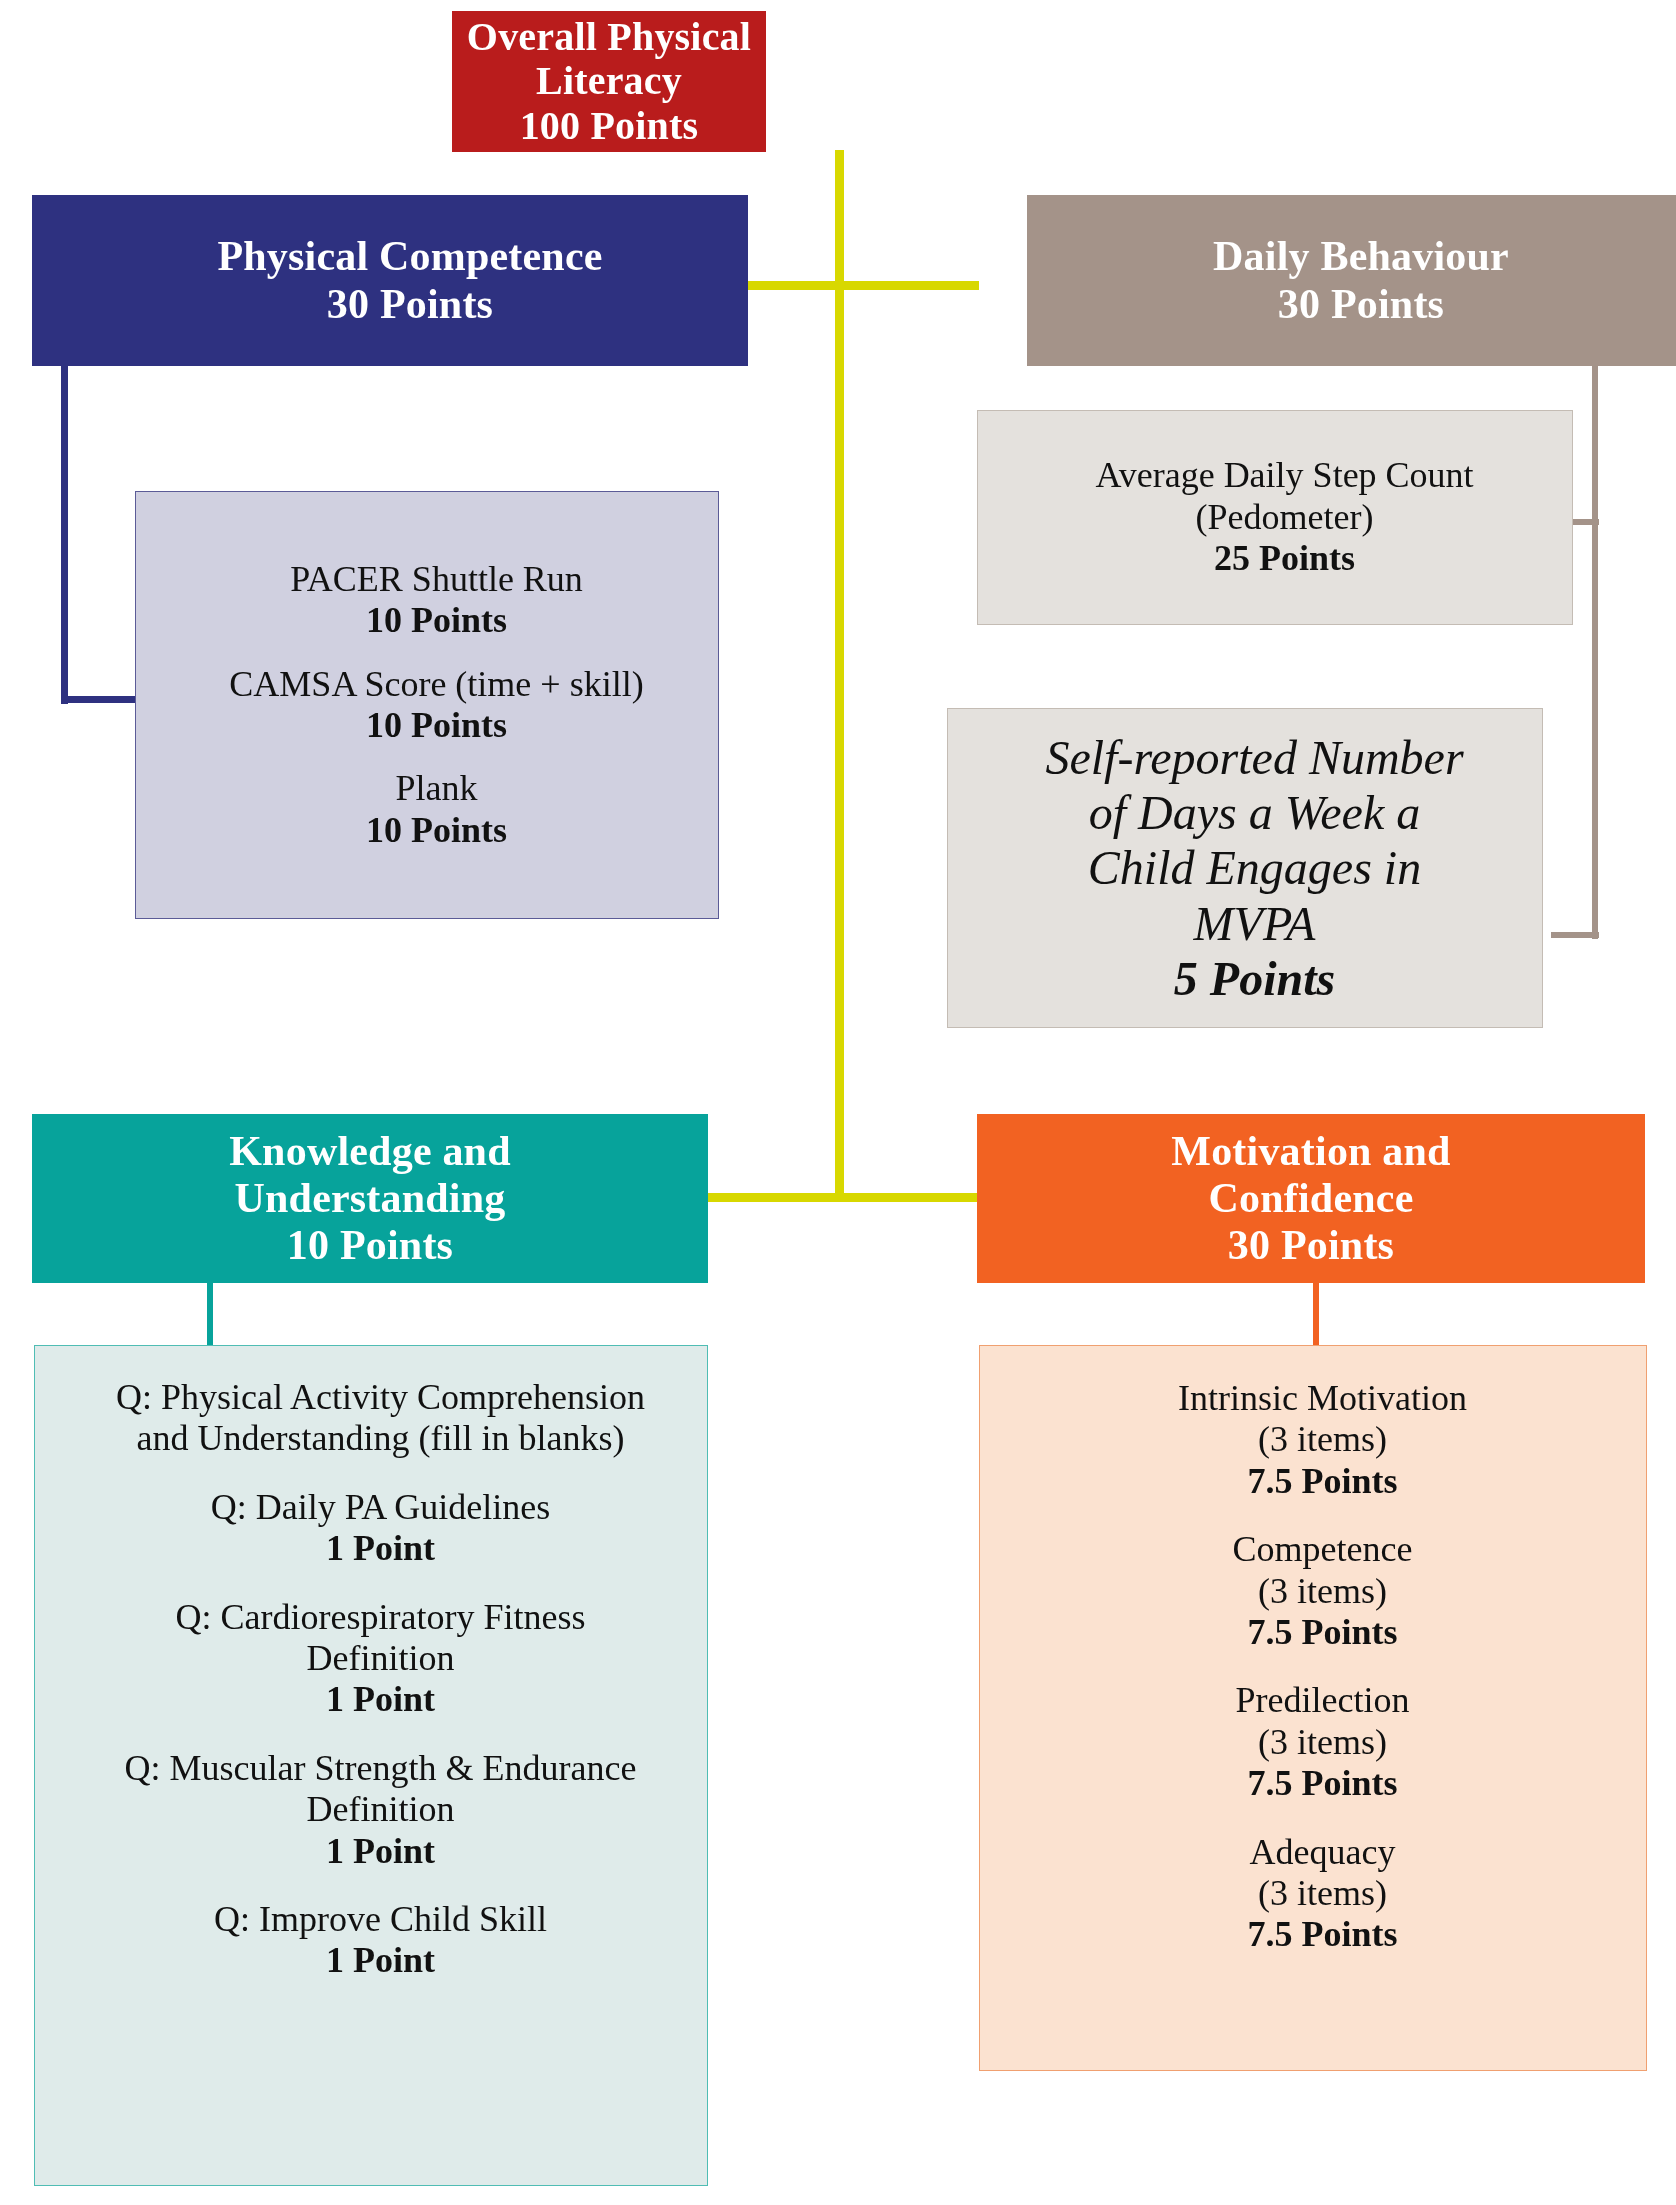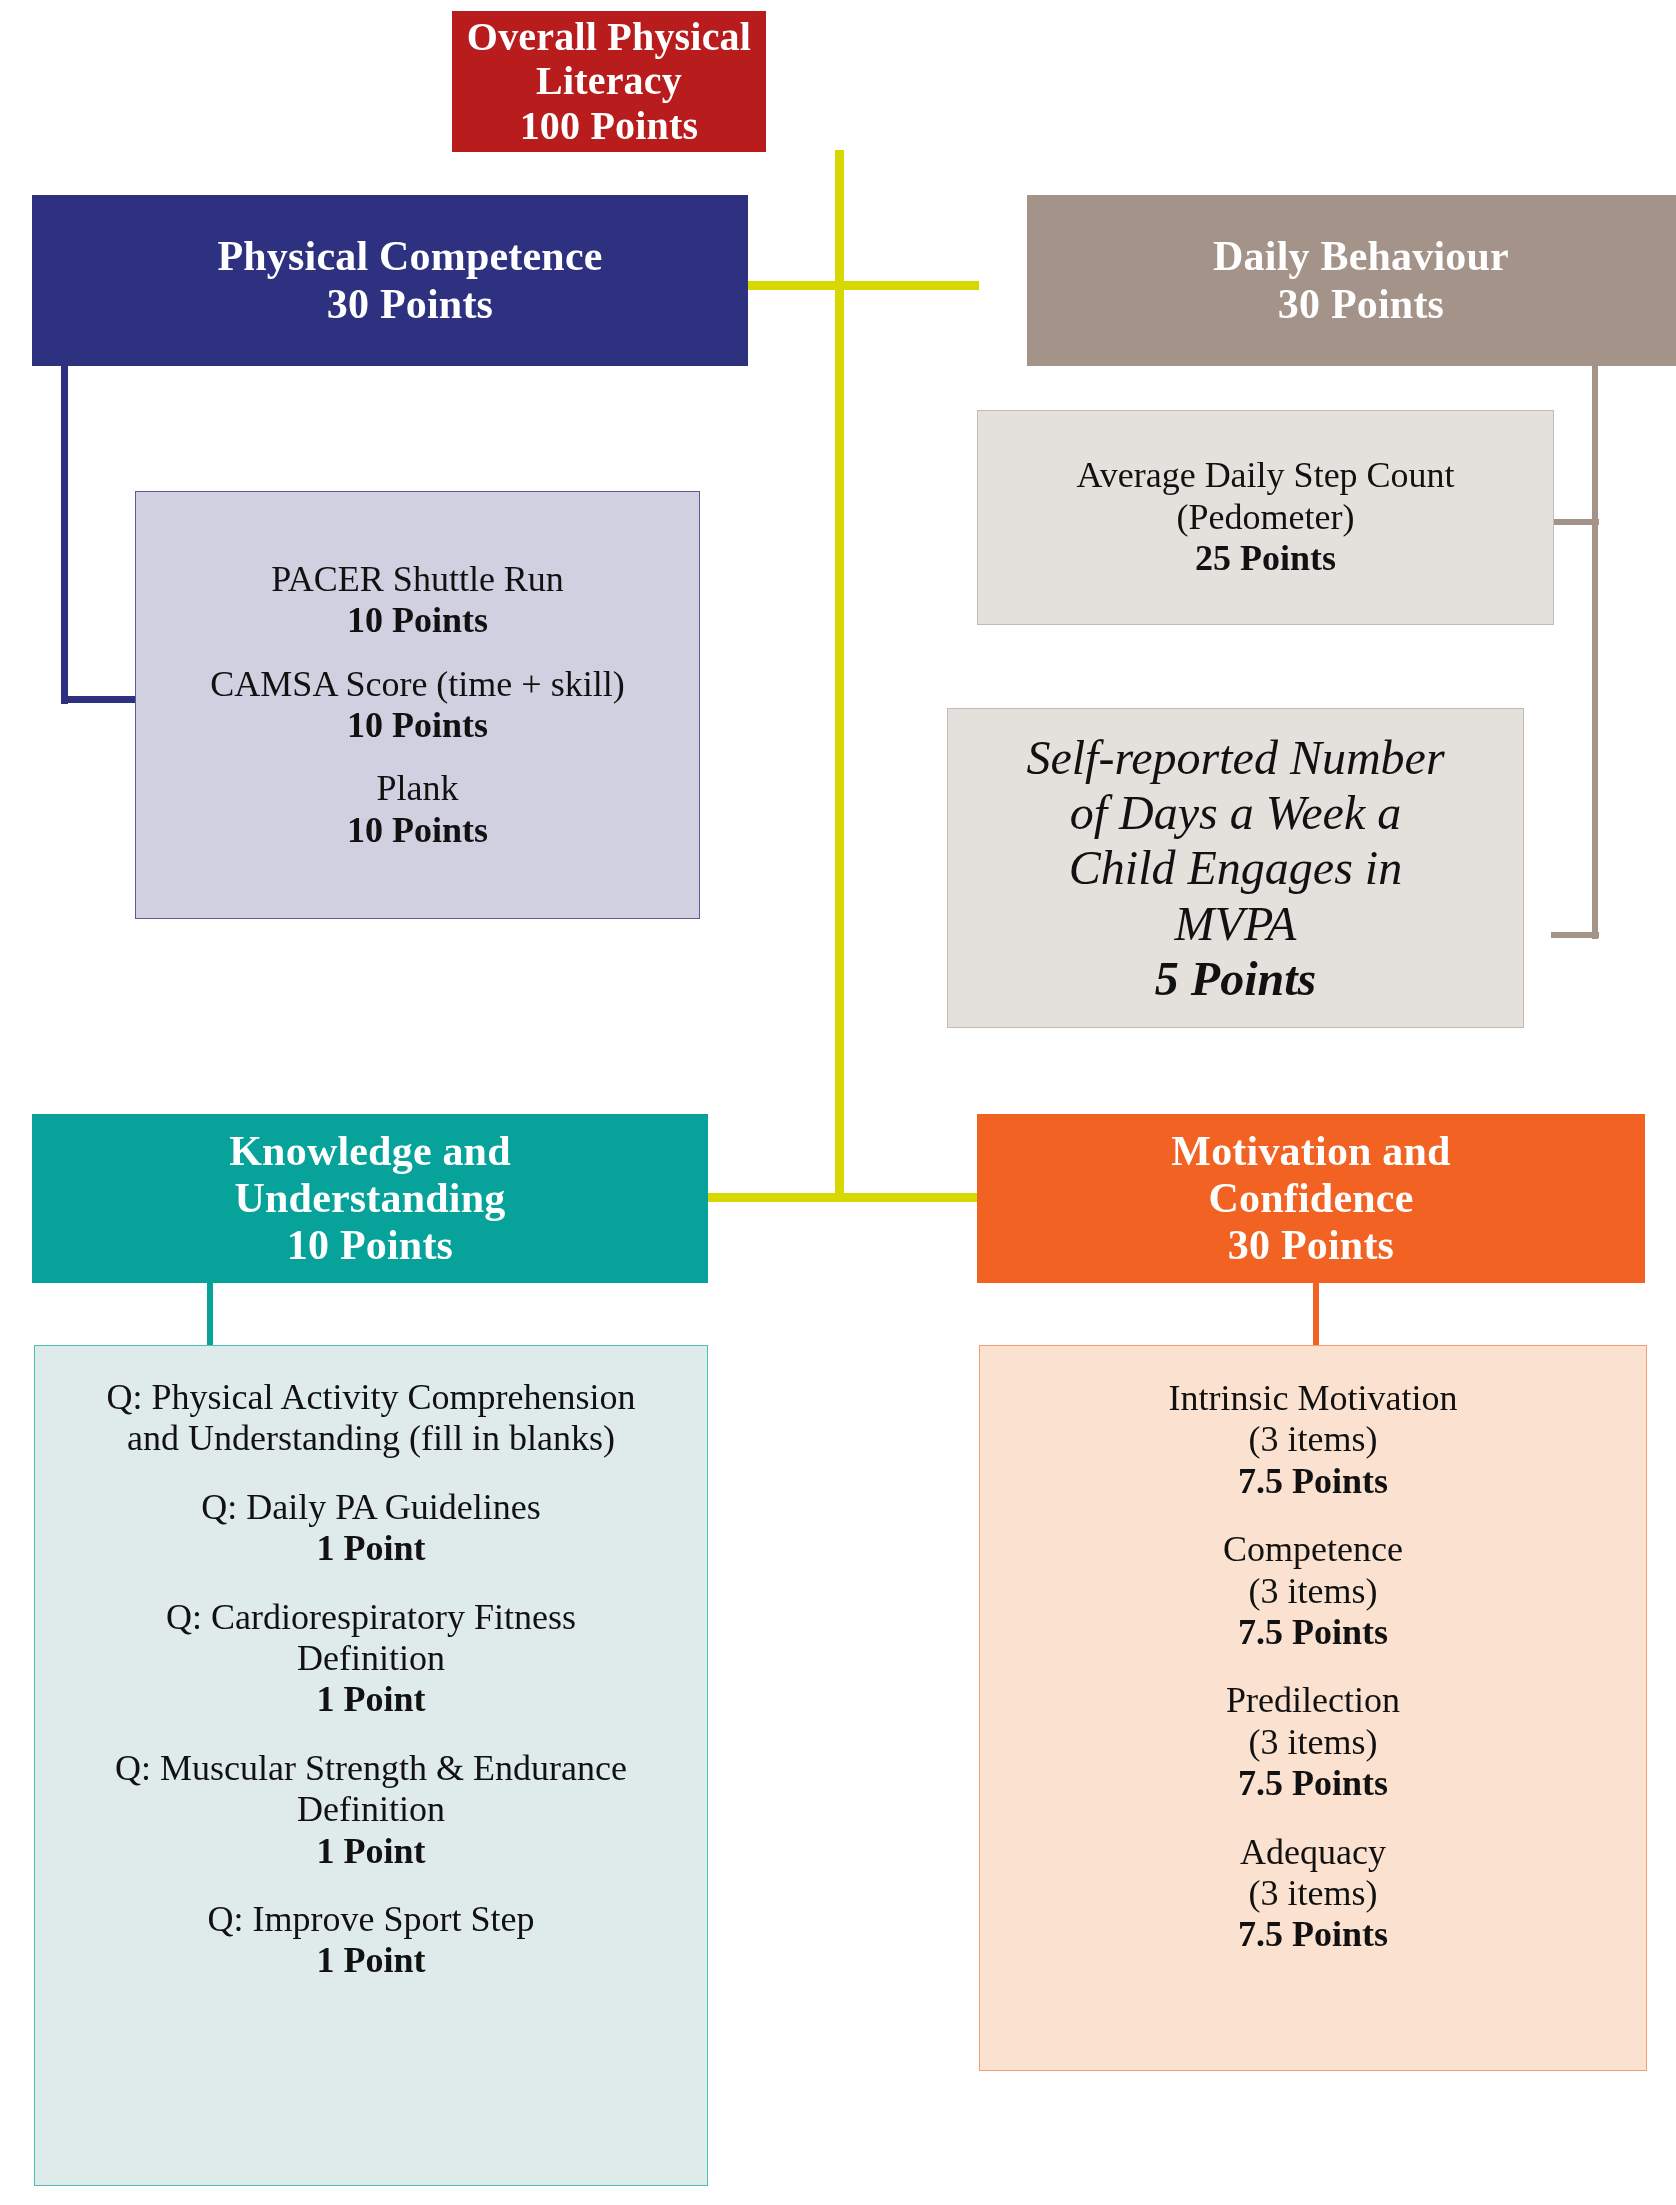--- a/index.html
+++ b/index.html
@@ -32,20 +32,21 @@
   }
   .sub {
     position: absolute;
     display: flex;
     flex-direction: column;
     align-items: center;
     justify-content: center;
     text-align: center;
     color: #111111;
     line-height: 1.15;
+    padding-left: 19px;
   }
   .sub .grp { margin: 0; }
   .sub .ttl { font-weight: normal; }
   .sub .pts { font-weight: bold; }
 
   
   .conn { position: absolute; }
 
   
   #box-overall {
@@ -224,21 +225,21 @@
     </div>
     <div class="grp">
       <div class="ttl" style="max-width:563px;">Q: Cardiorespiratory Fitness Definition</div>
       <div class="pts">1 Point</div>
     </div>
     <div class="grp">
       <div class="ttl" style="max-width:563px;">Q: Muscular Strength &amp; Endurance Definition</div>
       <div class="pts">1 Point</div>
     </div>
     <div class="grp">
-      <div class="ttl">Q: Improve Sport Step</div>
+      <div class="ttl">Q: Improve Child Skill</div>
       <div class="pts">1 Point</div>
     </div>
   </div>
 
   <div class="hdr" id="box-motivation">
     <div>
       <div style="max-width:338px;margin:0 auto;">Motivation and Confidence</div>
       <div>30 Points</div>
     </div>
   </div>

